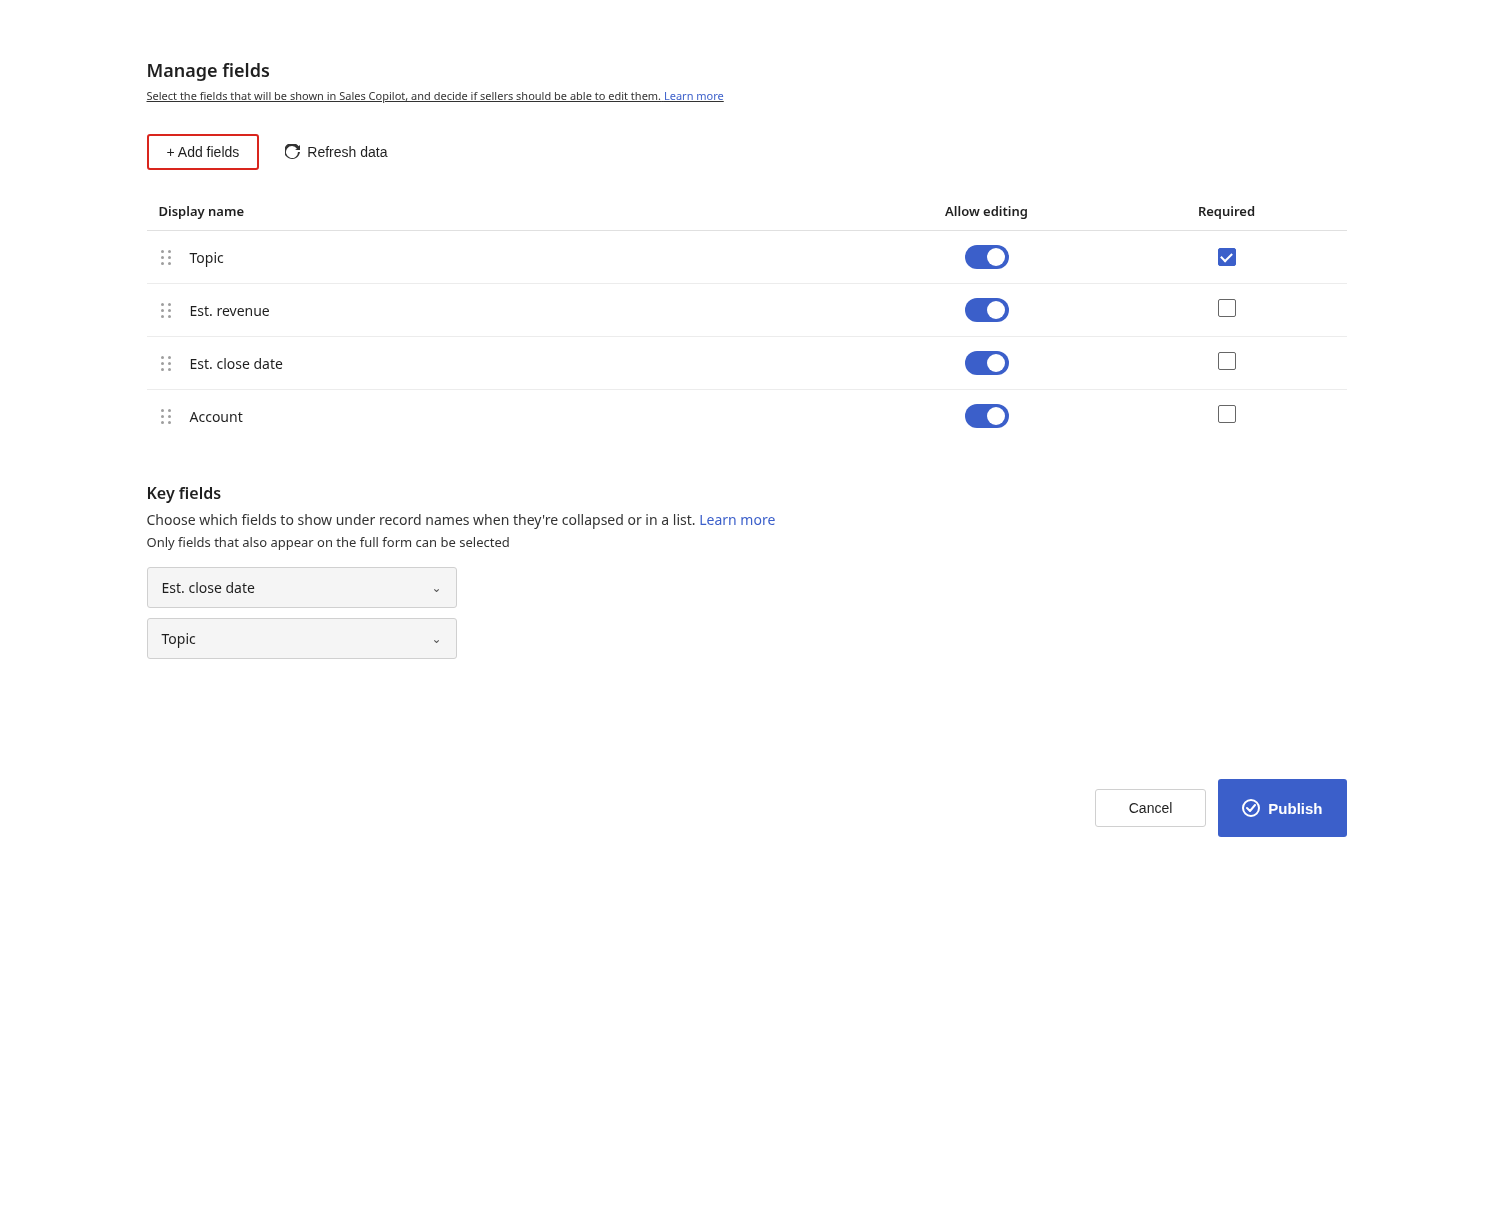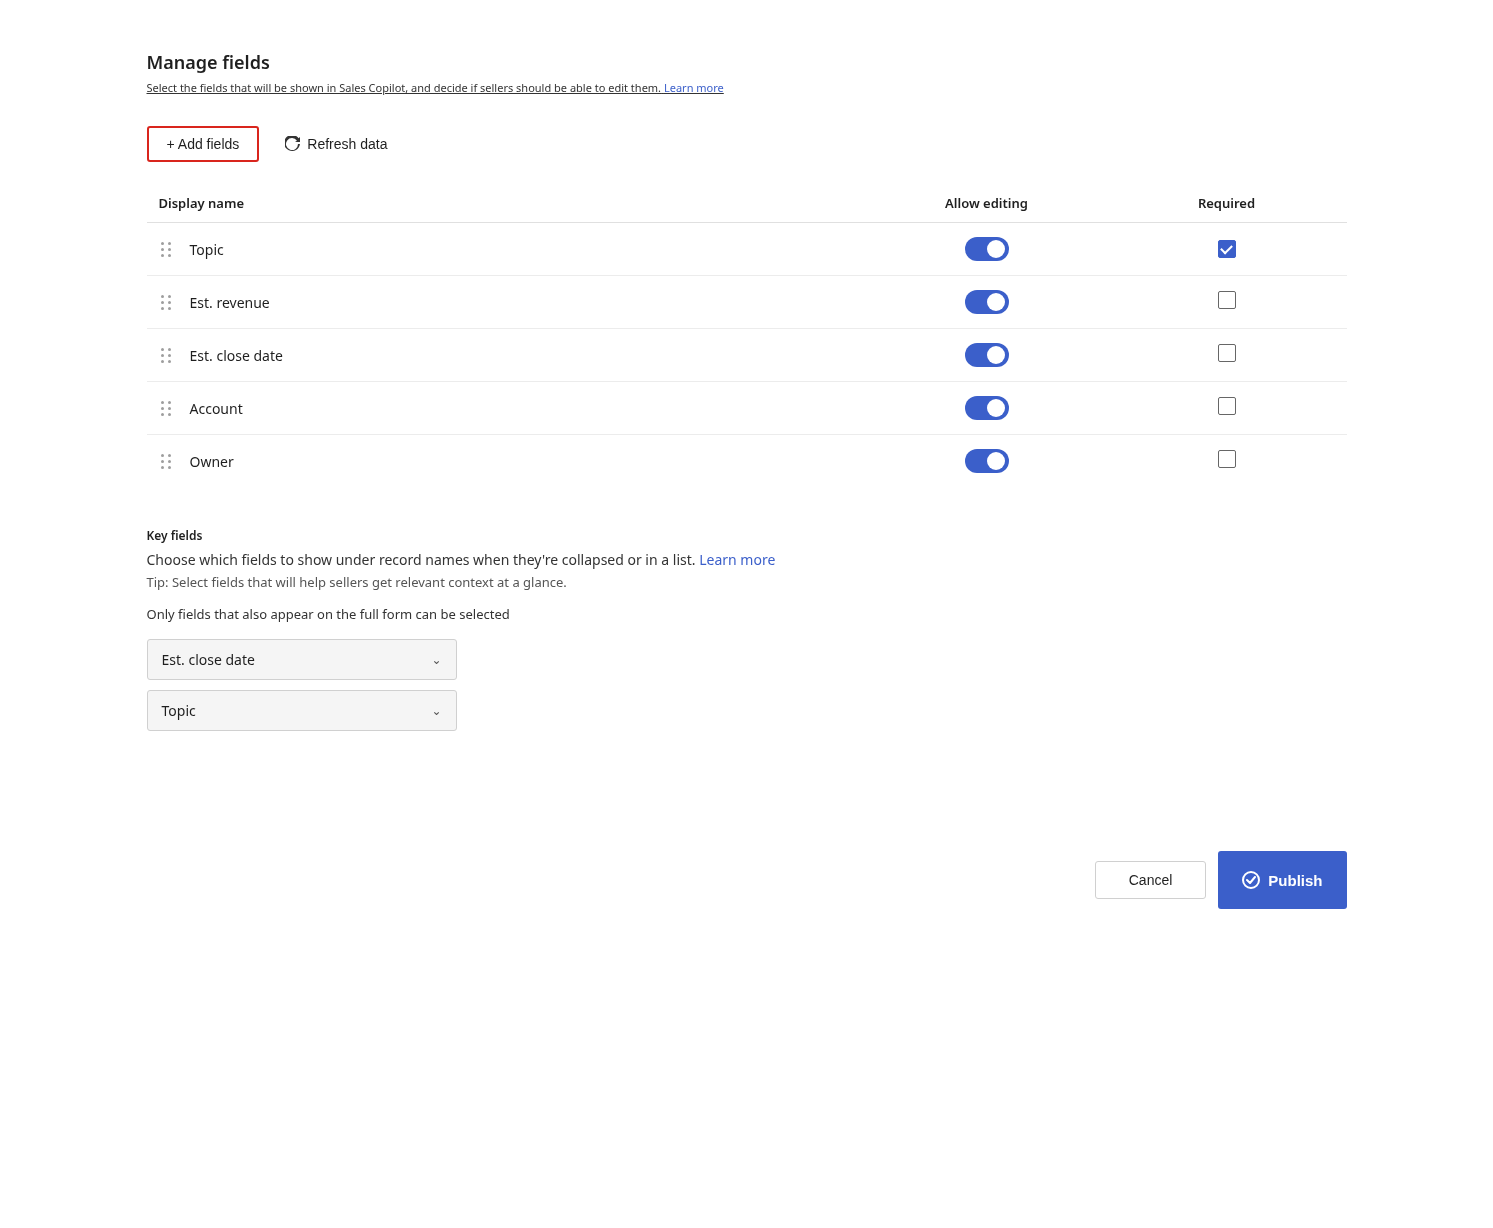--- a/index.html
+++ b/index.html
@@ -15,20 +15,21 @@
     .page-container {
       max-width: 1200px;
       margin: 0 auto;
       padding: 20px 0;
     }
 
     .section-title {
       font-size: 18px;
       font-weight: 600;
       margin-bottom: 6px;
+      margin-top: 8px;
     }
 
     .section-description {
       font-size: 11px;
       color: #333;
       margin-bottom: 31px;
       text-decoration: underline;
     }
 
     .learn-more-link {
@@ -207,21 +208,21 @@
       border-left: none;
       transform: rotate(45deg) translate(-1px, -1px);
     }
 
     
     .key-fields-section {
       margin-top: 40px;
     }
 
     .key-fields-title {
-      font-size: 12px;
+      font-size: 16px;
       font-weight: 600;
       margin-bottom: 6px;
     }
 
     .key-fields-description {
       font-size: 14px;
       color: #333;
       margin-bottom: 4px;
     }
 
@@ -434,56 +435,29 @@
           <td class="allow-editing-cell">
     <label class="toggle-switch">
       <input type="checkbox" checked="" style="">
       <span class="toggle-slider"></span>
     </label>
   </td>
           <td class="required-cell">
     <div class="custom-checkbox "></div>
   </td>
         </tr>
-        <tr>
-          <td>
-    <div class="field-name-cell">
-      <div class="drag-handle">
-        <div class="drag-dots">
-          <div class="drag-dot"></div>
-          <div class="drag-dot"></div>
-          <div class="drag-dot"></div>
-          <div class="drag-dot"></div>
-          <div class="drag-dot"></div>
-          <div class="drag-dot"></div>
-        </div>
-      </div>
-      <span>Owner</span>
-    </div>
-  </td>
-          <td class="allow-editing-cell">
-    <label class="toggle-switch">
-      <input type="checkbox" checked="" style="">
-      <span class="toggle-slider"></span>
-    </label>
-  </td>
-          <td class="required-cell">
-    <div class="custom-checkbox "></div>
-  </td>
-        </tr>
       </tbody>
   </table>
 
   <div class="key-fields-section">
     <h2 class="key-fields-title">Key fields</h2>
     <p class="key-fields-description">
       <span>Choose which fields to show under record names when they're collapsed or in a list.</span>
       <a class="learn-more-link" href="#">Learn more</a>
     </p>
-    <p class="key-fields-tip">Tip: Select fields that will help sellers get relevant context at a glance.</p>
     <p class="key-fields-note">Only fields that also appear on the full form can be selected</p>
 
     <div id="key-fields-dropdowns">
 
     <div class="key-field-dropdown">
     <span>Est. close date</span>
     <span class="chevron-down">⌄</span>
   </div>
         <div class="key-field-dropdown">
     <span>Topic</span>

